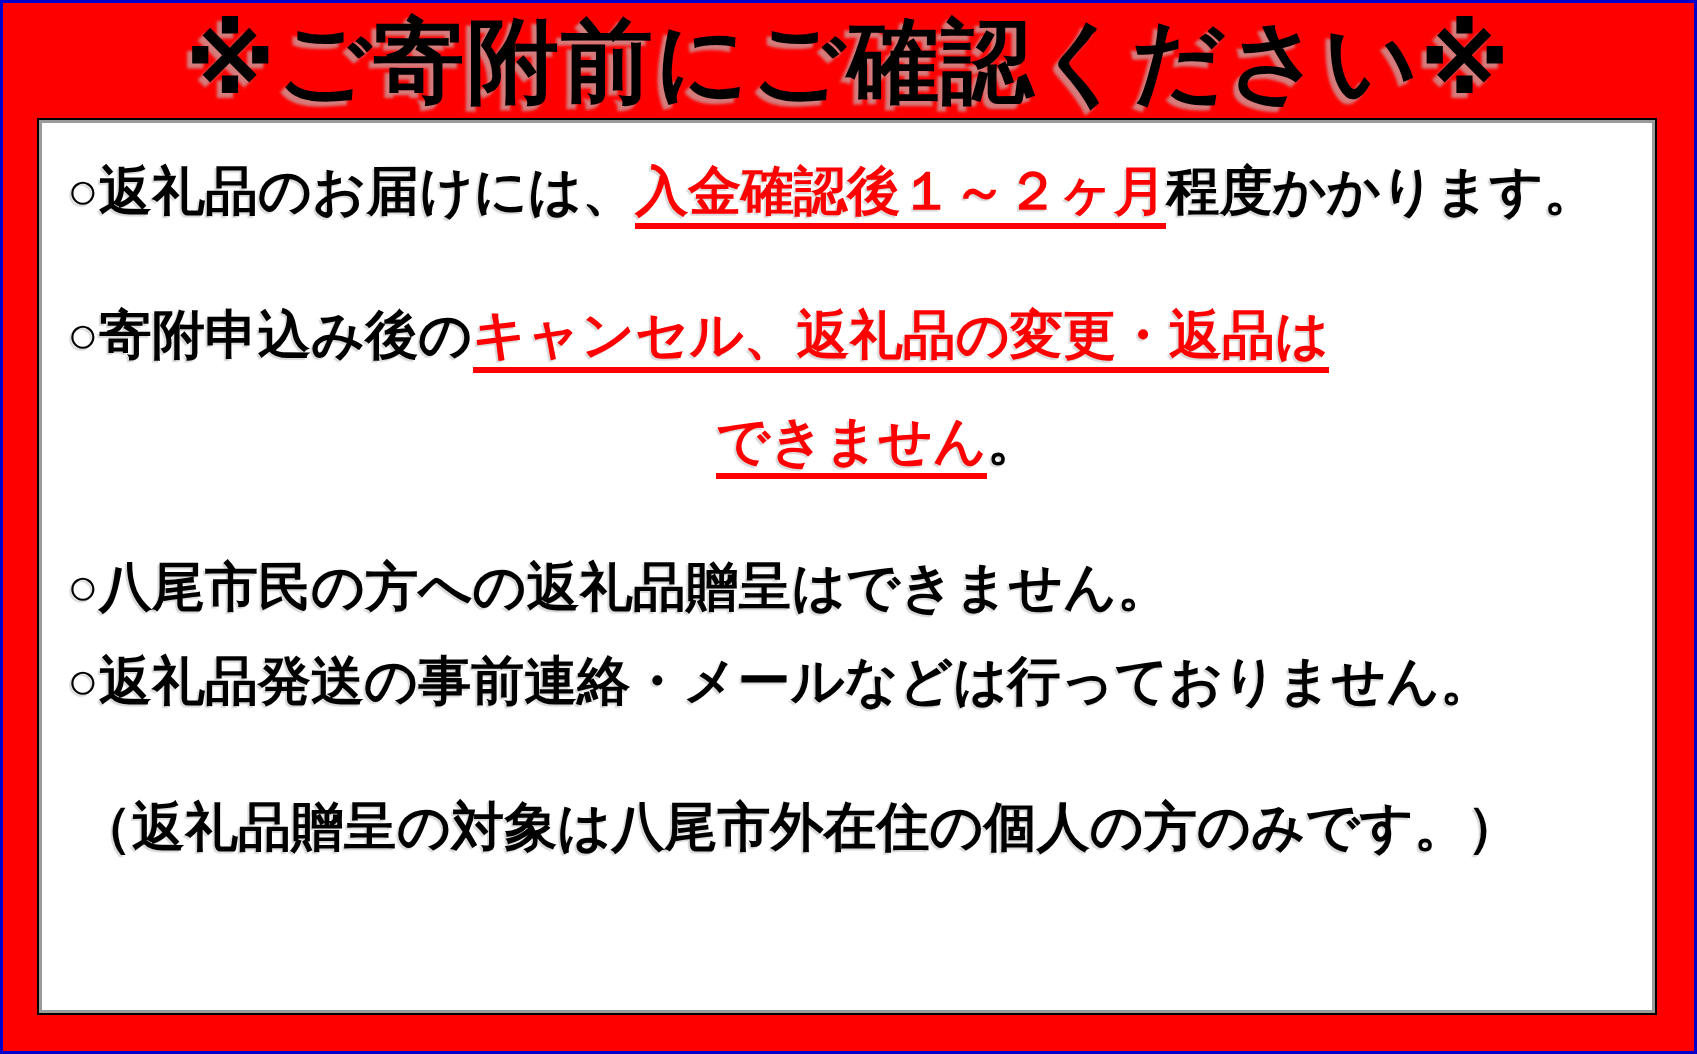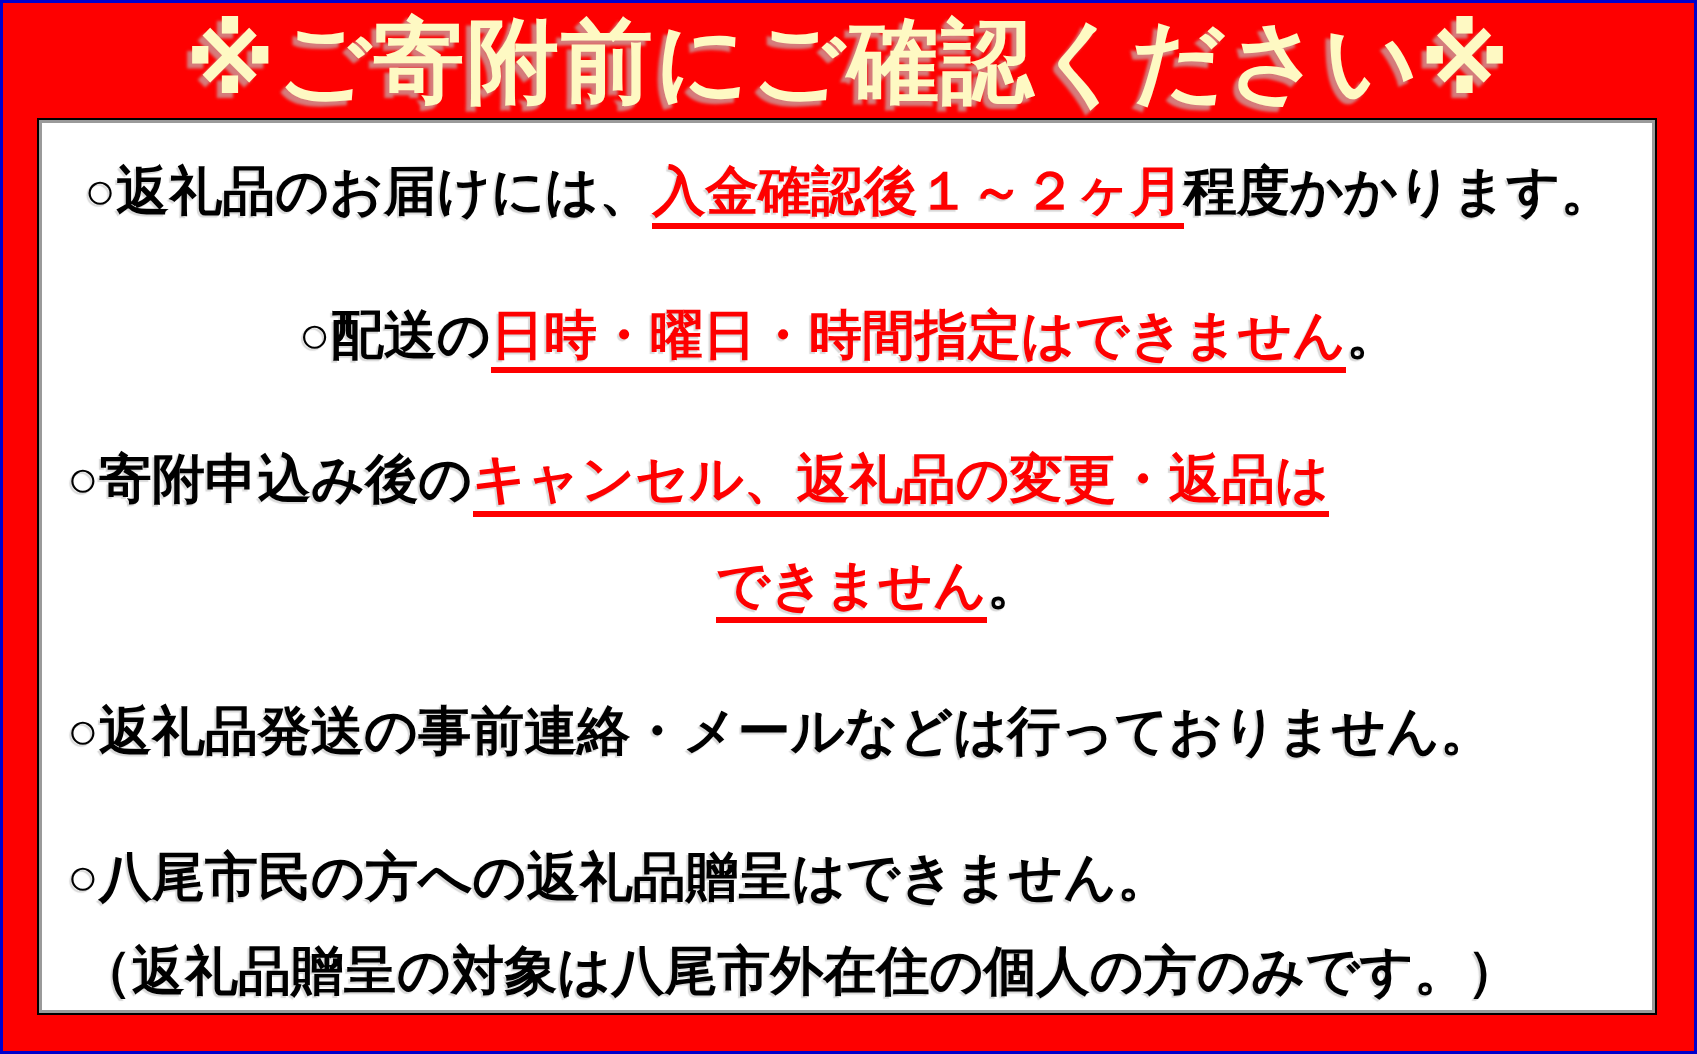--- a/index.html
+++ b/index.html
@@ -20,21 +20,21 @@
   }
   .title {
     position: absolute;
     top: 0;
     left: 0;
     right: 0;
     height: 118px;
     display: flex;
     align-items: center;
     justify-content: center;
-    color: #fef9c3;
+    color: #000000;
     font-size: 92px;
     letter-spacing: 2px;
     white-space: nowrap;
     text-shadow: -5px 5px 3px rgba(190,190,190,0.65);
   }
   .box {
     position: absolute;
     left: 34px;
     top: 115px;
     width: 1620px;
@@ -45,21 +45,21 @@
     box-shadow: inset 0 0 0 3px #9a9a9a;
     padding: 36px 24px 0 28px;
   }
   .line {
     font-size: 53px;
     line-height: 70px;
     color: var(--text-black, #000000);
     white-space: nowrap;
     text-shadow: -2px 2px 1px rgba(170,170,170,0.45);
   }
-  .mb-para   { margin-bottom: 74px; text-align: center; }
+  .mb-para   { margin-bottom: 74px; }
   .mb-para2  { margin-bottom: 76px; }
   .mb-cont   { margin-bottom: 36px; }
   .mb-cont2  { margin-bottom: 24px; }
   .indent-lg { padding-left: 58px; text-align: center; }
   .indent-sm { padding-left: 12px; }
   .r {
     color: var(--accent-red, #fe0000);
   }
   .u {
     border-bottom: 6px solid var(--accent-red, #fe0000);
@@ -72,38 +72,35 @@
 <div class="frame" style="--bg-red: #fe0000; --accent-red: #fe0000; --border-blue: #0000cc; --text-black: #000000;">
 
   <div class="title">※ご寄附前にご確認ください※</div>
 
   <div class="box">
 
     <div class="line mb-para">
       <span>○返礼品のお届けには、</span><span class="r u">入金確認後１～２ヶ月</span><span>程度かかります。</span>
     </div>
 
-    <div class="line mb-para">
-      <span>○配送の</span><span class="r u">日時・曜日・時間指定はできません</span><span>。</span>
-    </div>
 
     <div class="line mb-cont">
       <span>○寄附申込み後の</span><span class="r u">キャンセル、返礼品の変更・返品は</span>
     </div>
 
     <div class="line mb-para2 indent-lg">
       <span class="r u">できません</span><span>。</span>
     </div>
 
+    <div class="line mb-cont2">
+      <span>○八尾市民の方への返礼品贈呈はできません。</span>
+    </div>
+
     <div class="line mb-para2">
       <span>○返礼品発送の事前連絡・メールなどは行っておりません。</span>
-    </div>
-
-    <div class="line mb-cont2">
-      <span>○八尾市民の方への返礼品贈呈はできません。</span>
     </div>
 
     <div class="line indent-sm">
       <span>（返礼品贈呈の対象は八尾市外在住の個人の方のみです。）</span>
     </div>
 
   </div>
 </div>
 
 </body></html>

